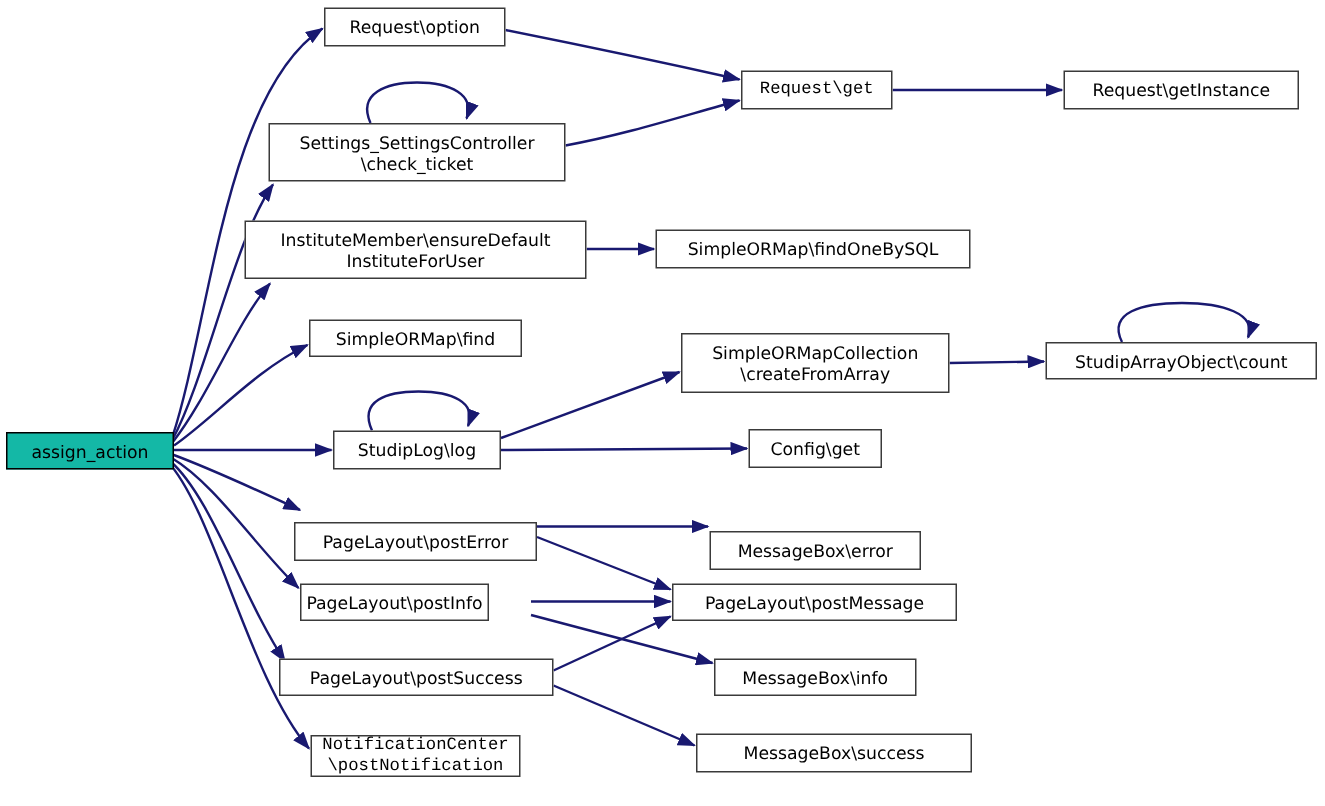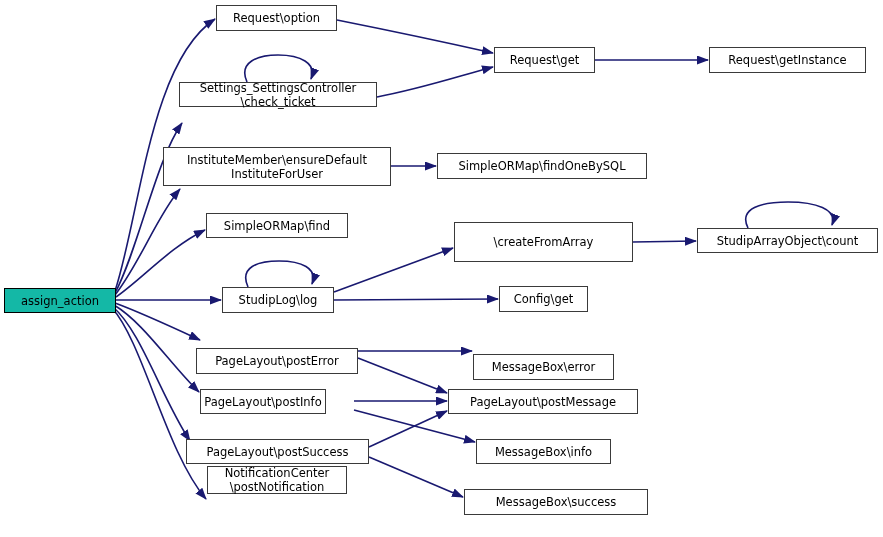--- a/index.html
+++ b/index.html
@@ -84,41 +84,42 @@
         <path d="M 748 228 C 738 208, 762 202, 788 202 C 815 202, 838 209, 832 225" fill="none" stroke="#191970" stroke-width="1.6" marker-end="url(#arrowhead)"></path>
       </g>
   </svg>
   <div id="nodes-layer">
       <div class="node main" style="left: 4px; top: 288px; width: 112px; height: 25px;">
         <span>assign_action</span>
       </div>
       <div class="node" style="left: 216px; top: 5px; width: 121px; height: 26px;">
         <span>Request\option</span>
       </div>
-      <div class="node" style="left: 494px; top: 47px; width: 101px; height: 26px;">
+      <div class="node" style="left: 494px; top: 47px; width: 101px; height: 26px; font-family: Liberation Mono, monospace;">
         <span>Request\get</span>
       </div>
       <div class="node" style="left: 709px; top: 47px; width: 157px; height: 26px;">
         <span>Request\getInstance</span>
       </div>
-      <div class="node" style="left: 179px; top: 82px; width: 198px; height: 25px;">
+      <div class="node" style="left: 179px; top: 82px; width: 198px; height: 39px;">
         <span>Settings_SettingsController</span>
         <span>\check_ticket</span>
       </div>
       <div class="node" style="left: 163px; top: 147px; width: 228px; height: 39px;">
         <span>InstituteMember\ensureDefault</span>
         <span>InstituteForUser</span>
       </div>
       <div class="node" style="left: 437px; top: 153px; width: 210px; height: 26px;">
         <span>SimpleORMap\findOneBySQL</span>
       </div>
       <div class="node" style="left: 206px; top: 213px; width: 142px; height: 25px;">
         <span>SimpleORMap\find</span>
       </div>
       <div class="node" style="left: 454px; top: 222px; width: 179px; height: 40px;">
+        <span>SimpleORMapCollection</span>
         <span>\createFromArray</span>
       </div>
       <div class="node" style="left: 697px; top: 228px; width: 181px; height: 25px;">
         <span>StudipArrayObject\count</span>
       </div>
       <div class="node" style="left: 222px; top: 287px; width: 112px; height: 26px;">
         <span>StudipLog\log</span>
       </div>
       <div class="node" style="left: 499px; top: 286px; width: 89px; height: 26px;">
         <span>Config\get</span>
@@ -137,18 +138,18 @@
       </div>
       <div class="node" style="left: 186px; top: 439px; width: 183px; height: 25px;">
         <span>PageLayout\postSuccess</span>
       </div>
       <div class="node" style="left: 476px; top: 439px; width: 135px; height: 25px;">
         <span>MessageBox\info</span>
       </div>
       <div class="node" style="left: 464px; top: 489px; width: 184px; height: 26px;">
         <span>MessageBox\success</span>
       </div>
-      <div class="node" style="left: 207px; top: 466px; width: 140px; height: 28px;">
+      <div class="node" style="left: 207px; top: 490px; width: 140px; height: 28px; font-family: Liberation Mono, monospace;">
         <span>NotificationCenter</span>
         <span>\postNotification</span>
       </div>
     </div>
 </div>
 
 </body></html>

